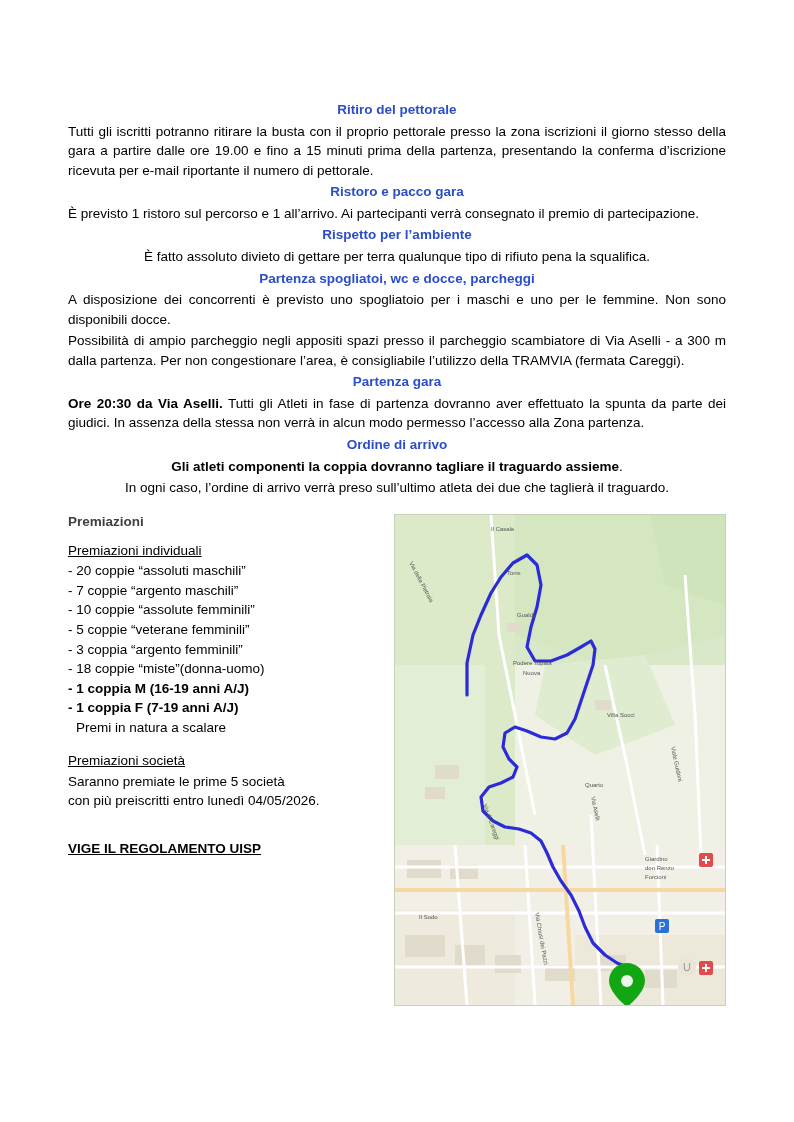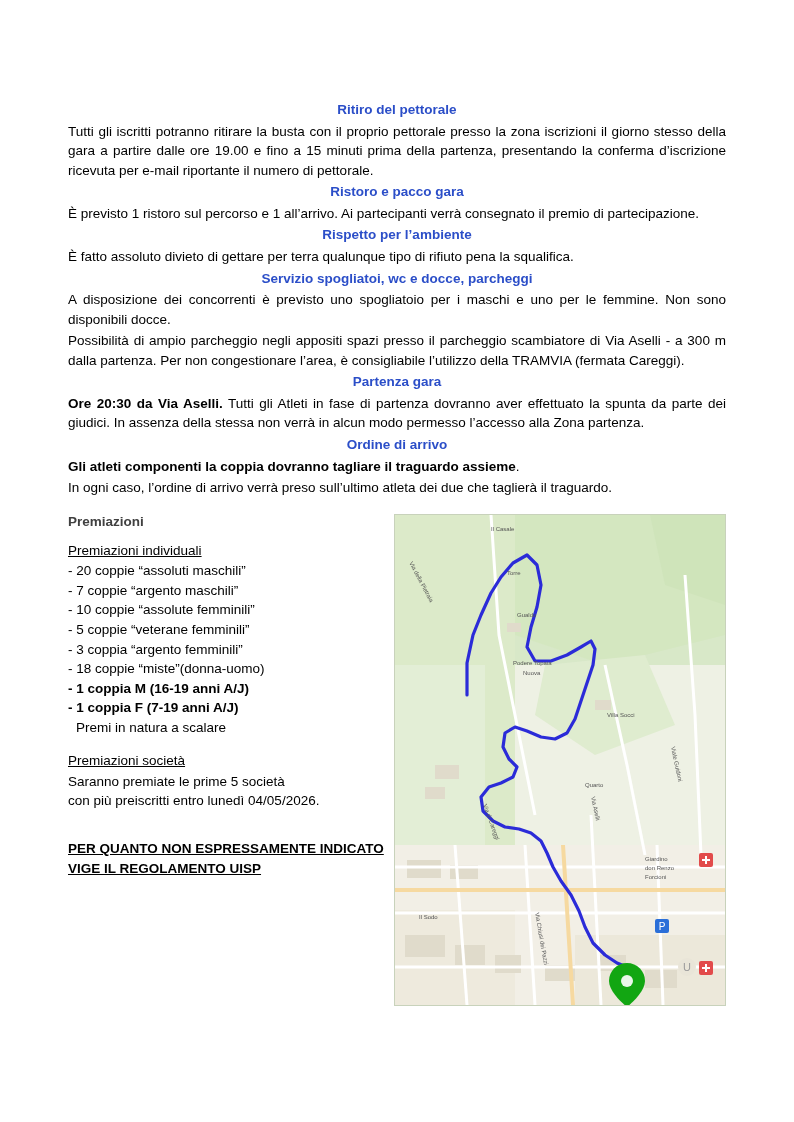--- a/index.html
+++ b/index.html
@@ -37,21 +37,21 @@
     line-height: 1.45;
   }
   p.body-text {
     font-size: 13.5px;
     line-height: 1.45;
     margin: 0 0 2px 0;
     text-align: justify;
     text-justify: inter-word;
   }
   p.body-text.nojust {
-    text-align: left;
+    text-align: center;
   }
   .gap-md { height: 14px; }
   .bold { font-weight: bold; }
 
   
   .premiazioni-title {
     color: #404040;
     font-weight: bold;
     font-size: 13.5px;
     margin: 0 0 12px 0;
@@ -107,21 +107,21 @@
 
     <h2 class="section-head">Ritiro del pettorale</h2>
     <p class="body-text">Tutti gli iscritti potranno ritirare la busta con il proprio pettorale presso la zona iscrizioni il giorno stesso della gara a partire dalle ore 19.00 e fino a 15 minuti prima della partenza, presentando la conferma d’iscrizione ricevuta per e-mail riportante il numero di pettorale.</p>
 
     <h2 class="section-head">Ristoro e pacco gara</h2>
     <p class="body-text">È previsto 1 ristoro sul percorso e 1 all’arrivo. Ai partecipanti verrà consegnato il premio di partecipazione.</p>
 
     <h2 class="section-head">Rispetto per l’ambiente</h2>
     <p class="body-text nojust">È fatto assoluto divieto di gettare per terra qualunque tipo di rifiuto pena la squalifica.</p>
 
-    <h2 class="section-head">Servizio spogliatoi, wc e docce, parcheggi</h2>
+    <h2 class="section-head">Partenza spogliatoi, wc e docce, parcheggi</h2>
     <p class="body-text">A disposizione dei concorrenti è previsto uno spogliatoio per i maschi e uno per le femmine. Non sono disponibili docce.</p>
     <p class="body-text">Possibilità di ampio parcheggio negli appositi spazi presso il parcheggio scambiatore di Via Aselli - a 300 m dalla partenza. Per non congestionare l’area, è consigliabile l’utilizzo della TRAMVIA (fermata Careggi).</p>
 
     <h2 class="section-head">Partenza gara</h2>
     <p class="body-text"><span class="bold">Ore 20:30 da Via Aselli.</span><span> Tutti gli Atleti in fase di partenza dovranno aver effettuato la spunta da parte dei giudici. In assenza della stessa non verrà in alcun modo permesso l’accesso alla Zona partenza.</span></p>
 
     <h2 class="section-head">Ordine di arrivo</h2>
     <p class="body-text nojust"><span class="bold">Gli atleti componenti la coppia dovranno tagliare il traguardo assieme</span><span>.</span></p>
     <p class="body-text nojust">In ogni caso, l’ordine di arrivo verrà preso sull’ultimo atleta dei due che taglierà il traguardo.</p>
 
@@ -146,21 +146,20 @@
 
         <div class="gap-md"></div>
 
         <div class="sub-head">Premiazioni società</div>
         <p class="list-line">Saranno premiate le prime 5 società</p>
         <p class="list-line">con più preiscritti entro lunedì 04/05/2026.</p>
 
         <div class="gap-md"></div>
         <div class="gap-md"></div>
 
-        <p class="footer-note">PER QUANTO NON ESPRESSAMENTE INDICATO</p>
         <p class="footer-note">VIGE IL REGOLAMENTO UISP</p>
       </div>
 
       <div class="map-box">
         <svg class="map-svg" viewBox="0 0 330 490">
 
           <rect x="0" y="0" width="330" height="490" fill="#eef1e4"></rect>
 
           <g>
             <rect x="0" y="0" width="330" height="150" fill="#d8e8c8"></rect>

